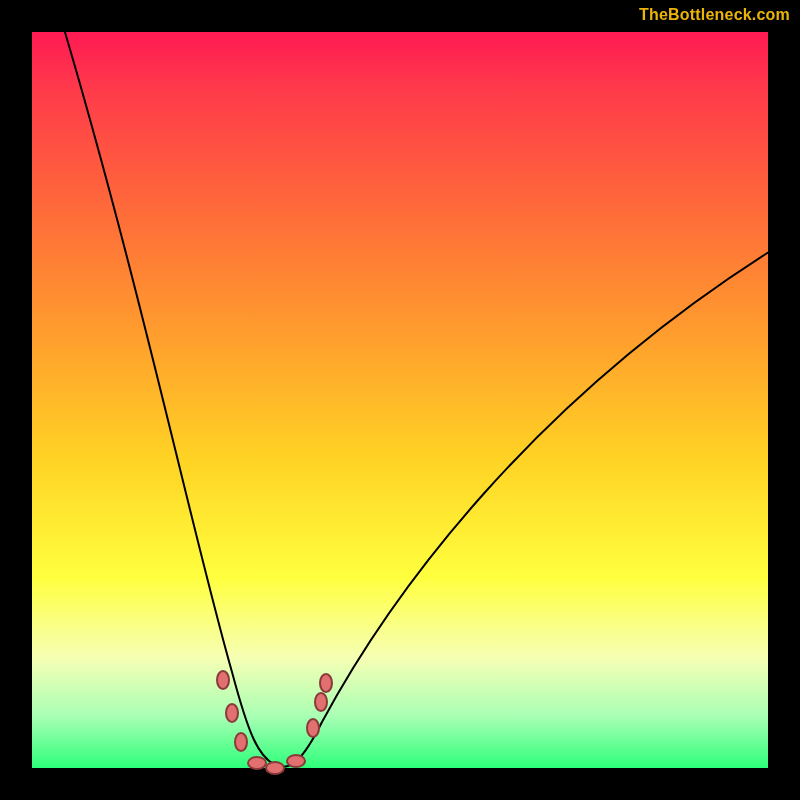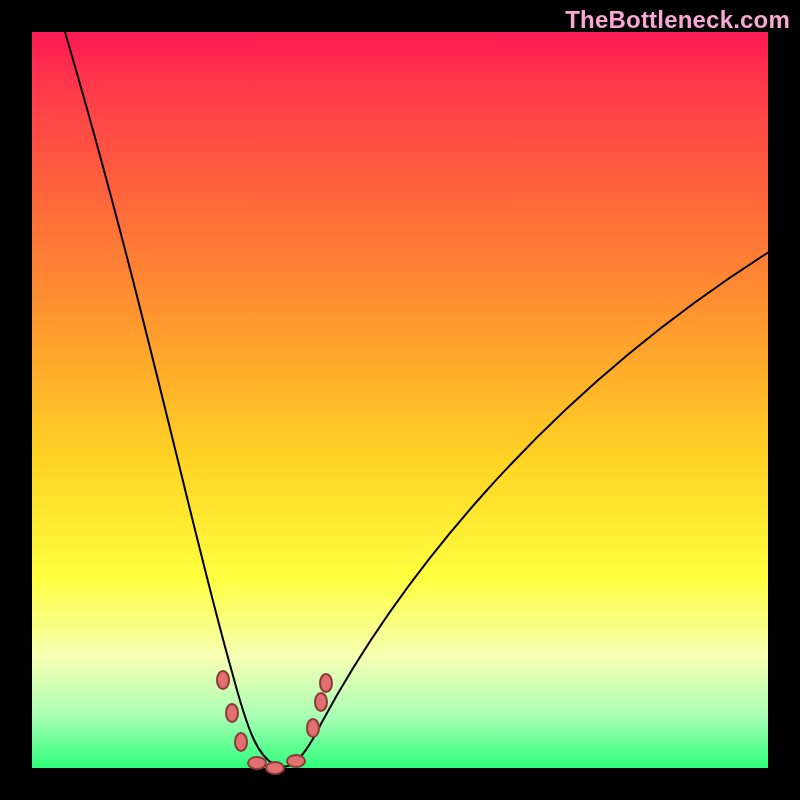--- a/index.html
+++ b/index.html
@@ -33,23 +33,23 @@
       #ffff3e 74%,
       #f6ffb4 85%,
       #a8ffb4 93%,
       #2dff7a 100%
     );
   }
   .watermark {
     position: absolute;
     top: 6px;
     right: 10px;
-    font-size: 24px;
+    font-size: 16px;
     font-weight: 600;
-    color: #f9a8d4;
+    color: #eab308;
     letter-spacing: 0.2px;
     z-index: 5;
   }
   svg.curve {
     position: absolute;
     left: 0;
     top: 0;
     width: 736px;
     height: 736px;
     overflow: visible;

